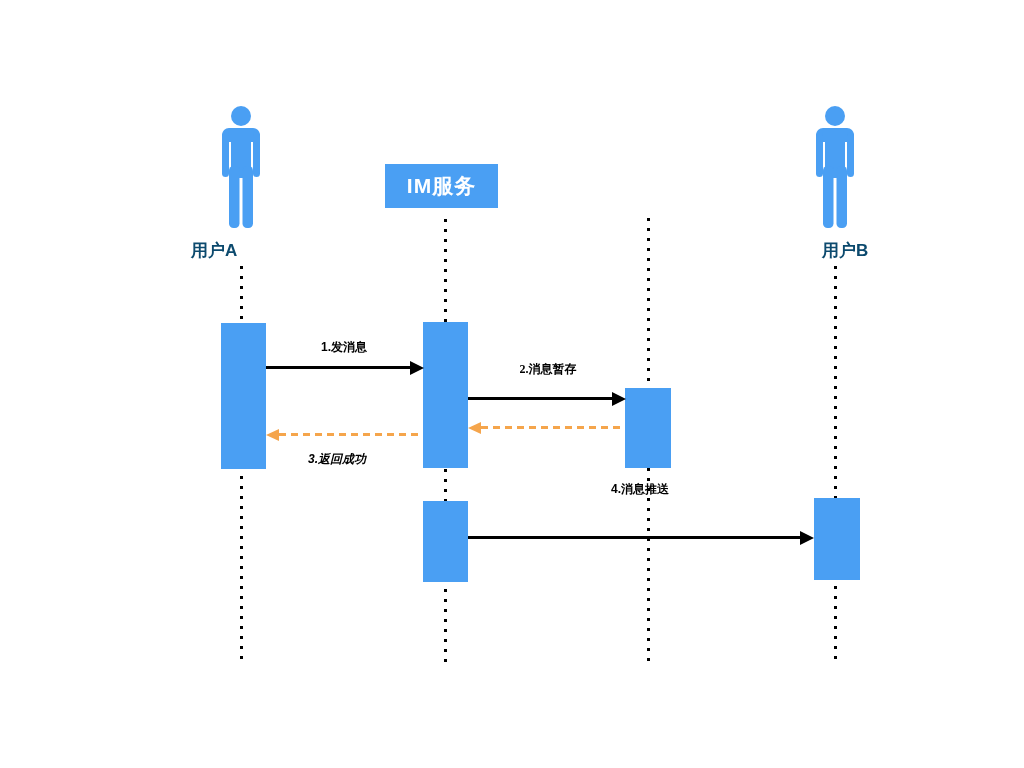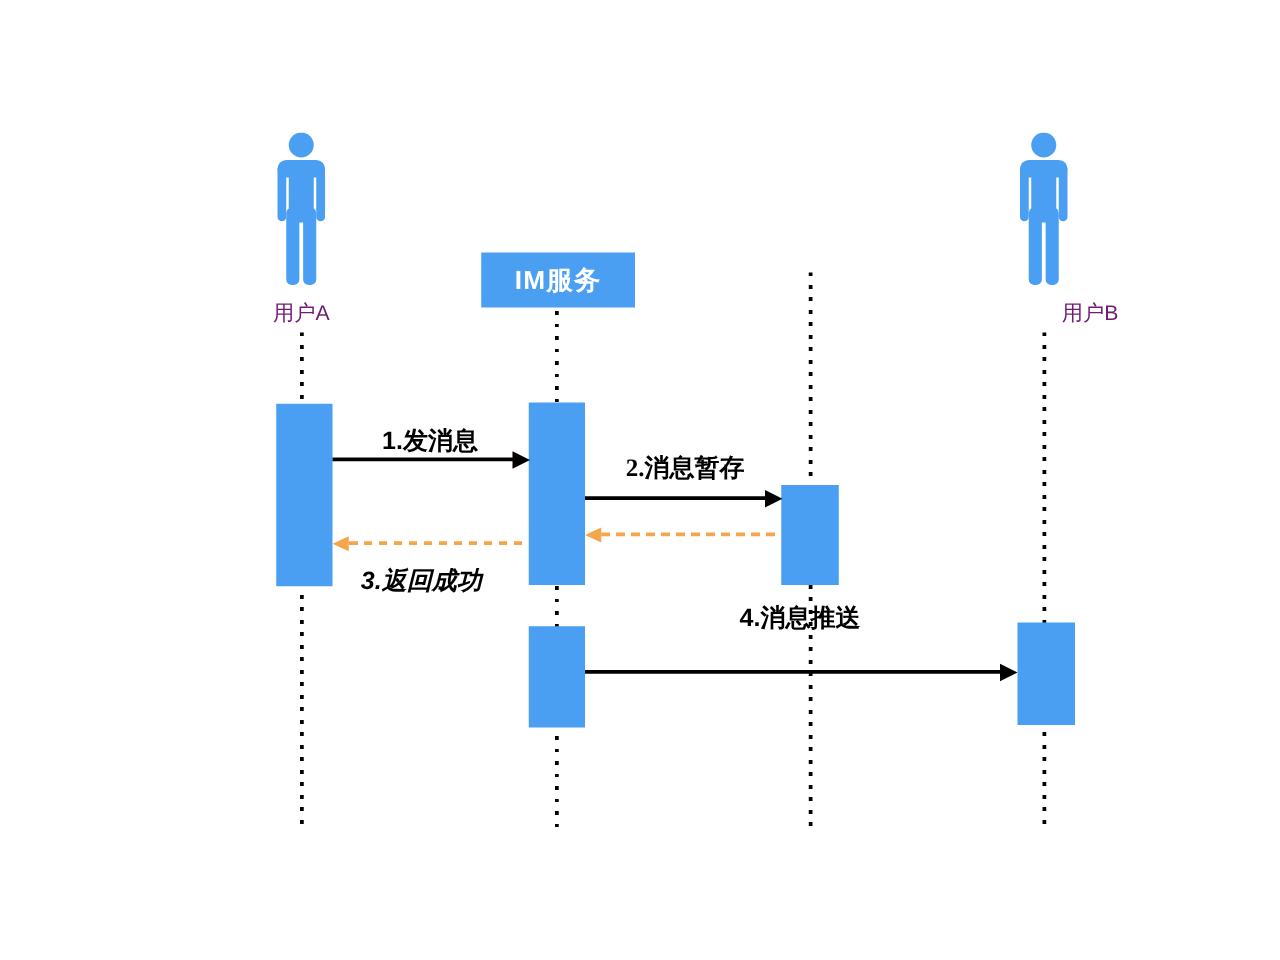--- a/index.html
+++ b/index.html
@@ -41,23 +41,22 @@
     z-index: 3;
   }
 
   
   .person { position: absolute; z-index: 2; }
   .person svg { display: block; }
 
   .actor-label {
     position: absolute;
     font-size: 17px;
-    font-weight: normal;
-    color: #701a75;
-    text-align: center;
+    font-weight: bold;
+    color: #0c4a6e;
     z-index: 2;
   }
 
   
   .msg-line {
     position: absolute;
     height: 3px;
     background: var(--message-black, #000);
     z-index: 4;
   }
@@ -71,21 +70,21 @@
     border-left: 14px solid var(--message-black, #000);
   }
   .arrow-head.left-orange {
     border-top: 6px solid transparent;
     border-bottom: 6px solid transparent;
     border-right: 13px solid var(--return-orange, #f5a54c);
   }
   .msg-label {
     position: absolute;
     width: 130px;
-    font-size: 20px;
+    font-size: 12px;
     font-weight: bold;
     color: #000;
     text-align: center;
     z-index: 4;
     white-space: nowrap;
   }
 </style>
 </head>
 <body>
 
@@ -102,21 +101,21 @@
       <rect x="1" y="22" width="38" height="14" rx="7"></rect>
       <rect x="1" y="26" width="7" height="45" rx="3.5"></rect>
       <rect x="32" y="26" width="7" height="45" rx="3.5"></rect>
       <rect x="10" y="26" width="20" height="46"></rect>
       <rect x="8" y="60" width="10.5" height="62" rx="4.5"></rect>
       <rect x="21.5" y="60" width="10.5" height="62" rx="4.5"></rect>
     </svg>
   </div>
   <div class="actor-label" style="left:191px; top:239px; width:100px;">用户A</div>
 
-  <div class="head-box" style="left:385px; top:164px; width:123px; height:44px;margin-top:38px;">IM服务</div>
+  <div class="head-box" style="left:385px; top:164px; width:113px; height:44px;">IM服务</div>
 
 
   <div class="person" style="left:815px; top:106px;">
     <svg width="40" height="122" viewBox="0 0 40 122" fill="#4A9FF3" xmlns="http://www.w3.org/2000/svg">
       <circle cx="20" cy="10" r="10"></circle>
       <rect x="1" y="22" width="38" height="14" rx="7"></rect>
       <rect x="1" y="26" width="7" height="45" rx="3.5"></rect>
       <rect x="32" y="26" width="7" height="45" rx="3.5"></rect>
       <rect x="10" y="26" width="20" height="46"></rect>
       <rect x="8" y="60" width="10.5" height="62" rx="4.5"></rect>

